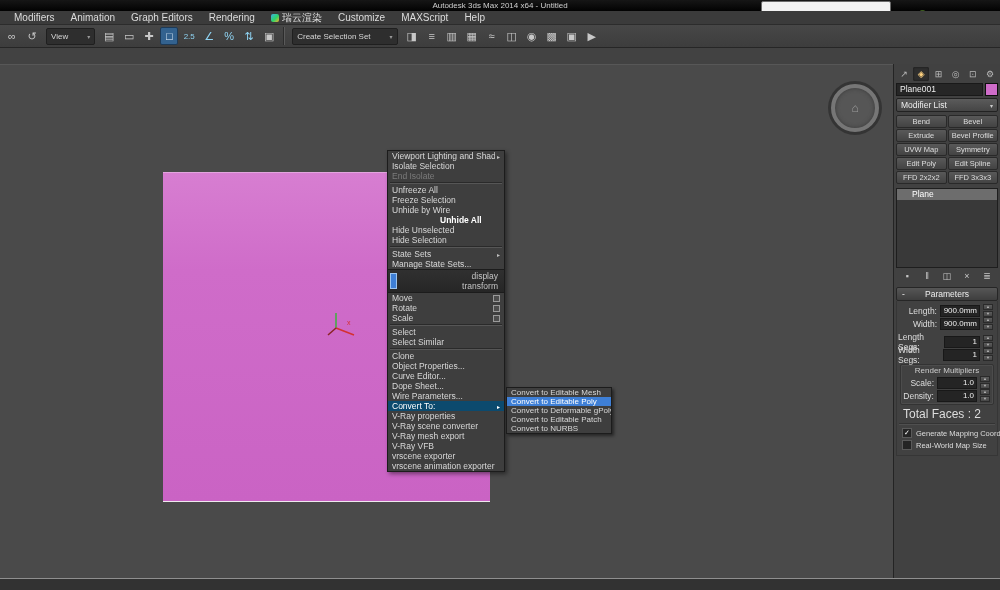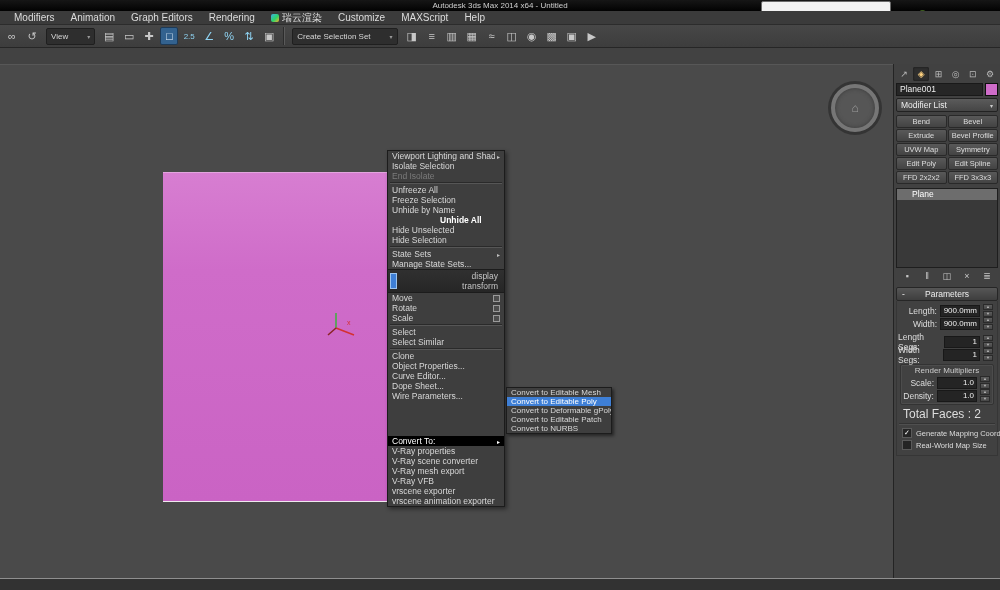--- a/index.html
+++ b/index.html
@@ -48,21 +48,21 @@
          border:4px solid #767676;box-shadow:0 0 0 3px rgba(35,35,35,.55), inset 0 0 4px #3a3a3a;
          display:flex;align-items:center;justify-content:center;}
   .wheel-glyph{color:#9d9d9d;font-size:12px;}
   
   .quad{position:absolute;left:387px;top:150px;width:118px;z-index:20;filter:drop-shadow(2px 2px 2px rgba(0,0,0,.45));}
   .qbox{background:#3e3e3e;border:1px solid #1c1c1c;}
   .qitem{height:10px;display:flex;align-items:center;gap:2px;padding:0 4px;font-size:8.5px;color:#d8d8d8;white-space:nowrap;overflow:hidden;}
   .qlabel{flex:1;overflow:hidden;}
   .qitem.disabled{color:#7b7b7b;}
   .qitem.emph{color:#ffffff;font-weight:bold;margin-left:48px;}
-  .qitem.hl{background:#000000;color:#fff;margin-top:35px;}
+  .qitem.hl{background:#0c4a6e;color:#fff;}
   .qarrow{font-size:6px;color:#bdbdbd;flex:0 0 auto;}
   .qitem.hl .qarrow{color:#fff;}
   .qset{width:7px;height:7px;border:1px solid #9a9a9a;background:#4d4d4d;flex:0 0 auto;box-sizing:border-box;}
   .qsep{height:1px;background:#2a2a2a;box-shadow:0 1px 0 #565656;margin:1px 2px 2px 2px;}
   .qheaders{position:relative;background:linear-gradient(#303030,#262626);border-left:1px solid #1c1c1c;border-right:1px solid #1c1c1c;padding:1px 0;}
   .qheader{height:10px;line-height:10px;text-align:right;padding-right:6px;font-size:8.5px;color:#c4c4c4;}
   .qquad-icon{position:absolute;left:2px;top:3px;width:7px;height:16px;background:#3e7fd6;border:1px solid #9cc4ef;box-sizing:border-box;}
   .submenu{position:absolute;left:506px;top:387px;width:104px;background:#3e3e3e;border:1px solid #1c1c1c;z-index:21;
            box-shadow:2px 2px 3px rgba(0,0,0,.5);}
   .subitem{height:9px;line-height:9px;padding:0 4px;font-size:8px;color:#d8d8d8;white-space:nowrap;overflow:hidden;}
@@ -219,21 +219,21 @@
           <span class="qlabel">End Isolate</span>
         </div>
         <div class="qsep"></div>
         <div class="qitem">
           <span class="qlabel">Unfreeze All</span>
         </div>
         <div class="qitem">
           <span class="qlabel">Freeze Selection</span>
         </div>
         <div class="qitem">
-          <span class="qlabel">Unhide by Name</span>
+          <span class="qlabel">Unhide by Wire</span>
         </div>
         <div class="qitem emph">
           <span class="qlabel">Unhide All</span>
         </div>
         <div class="qitem">
           <span class="qlabel">Hide Unselected</span>
         </div>
         <div class="qitem">
           <span class="qlabel">Hide Selection</span>
         </div>

